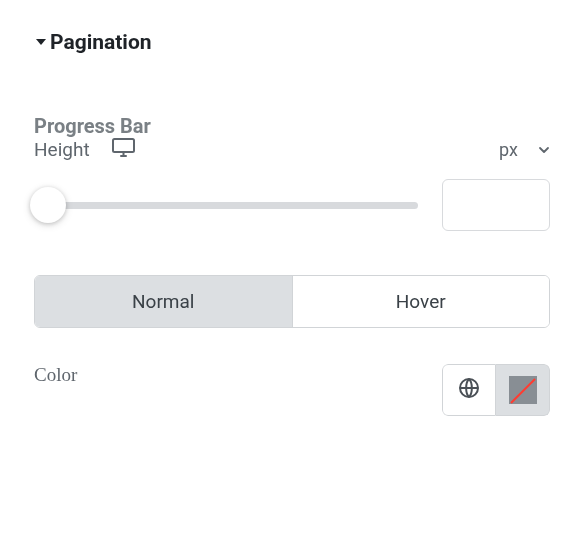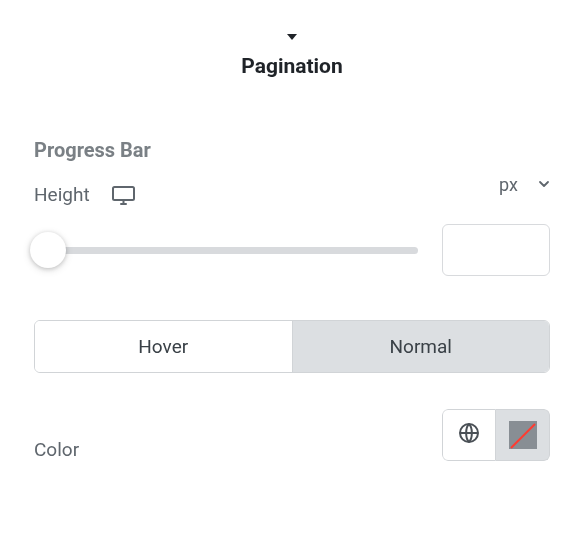--- a/index.html
+++ b/index.html
@@ -11,24 +11,23 @@
       font-family: -apple-system, BlinkMacSystemFont, "Segoe UI", Roboto, Helvetica, Arial, sans-serif;
       width: 584px;
       height: 560px;
       background: #ffffff;
       padding: 30px 34px;
       color: #495157;
     }
     .section-header {
       display: flex;
       align-items: center;
-      gap: 10px;
+      gap: 2px;
       margin-bottom: 60px;
       cursor: pointer;
-      flex-direction: column;
     }
     .section-header .caret {
       display: inline-block;
     }
     .section-header .caret svg {
       display: block;
     }
     .section-title {
       font-size: 21px;
       font-weight: 700;
@@ -40,23 +39,22 @@
       color: #7a8085;
     }
     .control-row {
       display: flex;
       align-items: center;
       justify-content: space-between;
       margin-bottom: 18px;
     }
     .control-left {
       display: flex;
-      align-items: flex-end;
+      align-items: flex-start;
       gap: 22px;
-      margin-top: 21px;
     }
     .control-label {
       font-size: 19px;
       color: #5f666d;
       font-weight: 400;
     }
     .responsive-icon {
       color: #9aa0a6;
       display: inline-flex;
     }
@@ -127,22 +125,23 @@
       cursor: pointer;
     }
     .tab.active {
       background: #dcdfe2;
     }
     .tab + .tab {
       border-left: 1px solid #d1d4d7;
     }
     .color-row {
       display: flex;
-      align-items: flex-end;
+      align-items: flex-start;
       justify-content: space-between;
+      font-family: Liberation Serif, serif;
     }
     .color-controls {
       display: flex;
       align-items: stretch;
       border-radius: 6px;
       overflow: hidden;
     }
     .globe-btn {
       width: 54px;
       height: 52px;
@@ -223,22 +222,22 @@
 
 <div class="slider-row">
   <div class="slider-wrap">
     <div class="slider-track"></div>
     <div class="slider-thumb"></div>
   </div>
   <div class="num-input"></div>
 </div>
 
 <div class="tabs">
+  <div class="tab active">Normal</div>
   <div class="tab">Hover</div>
-  <div class="tab active">Normal</div>
 </div>
 
 <div class="color-row">
   <span class="control-label">Color</span>
   <div class="color-controls">
     <div class="globe-btn">
       <span>
         <svg width="24" height="24" viewBox="0 0 24 24" fill="none">
           <circle cx="12" cy="12" r="9" stroke="#4a5056" stroke-width="2"></circle>
           <path d="M3 12 H21" stroke="#4a5056" stroke-width="2"></path>

